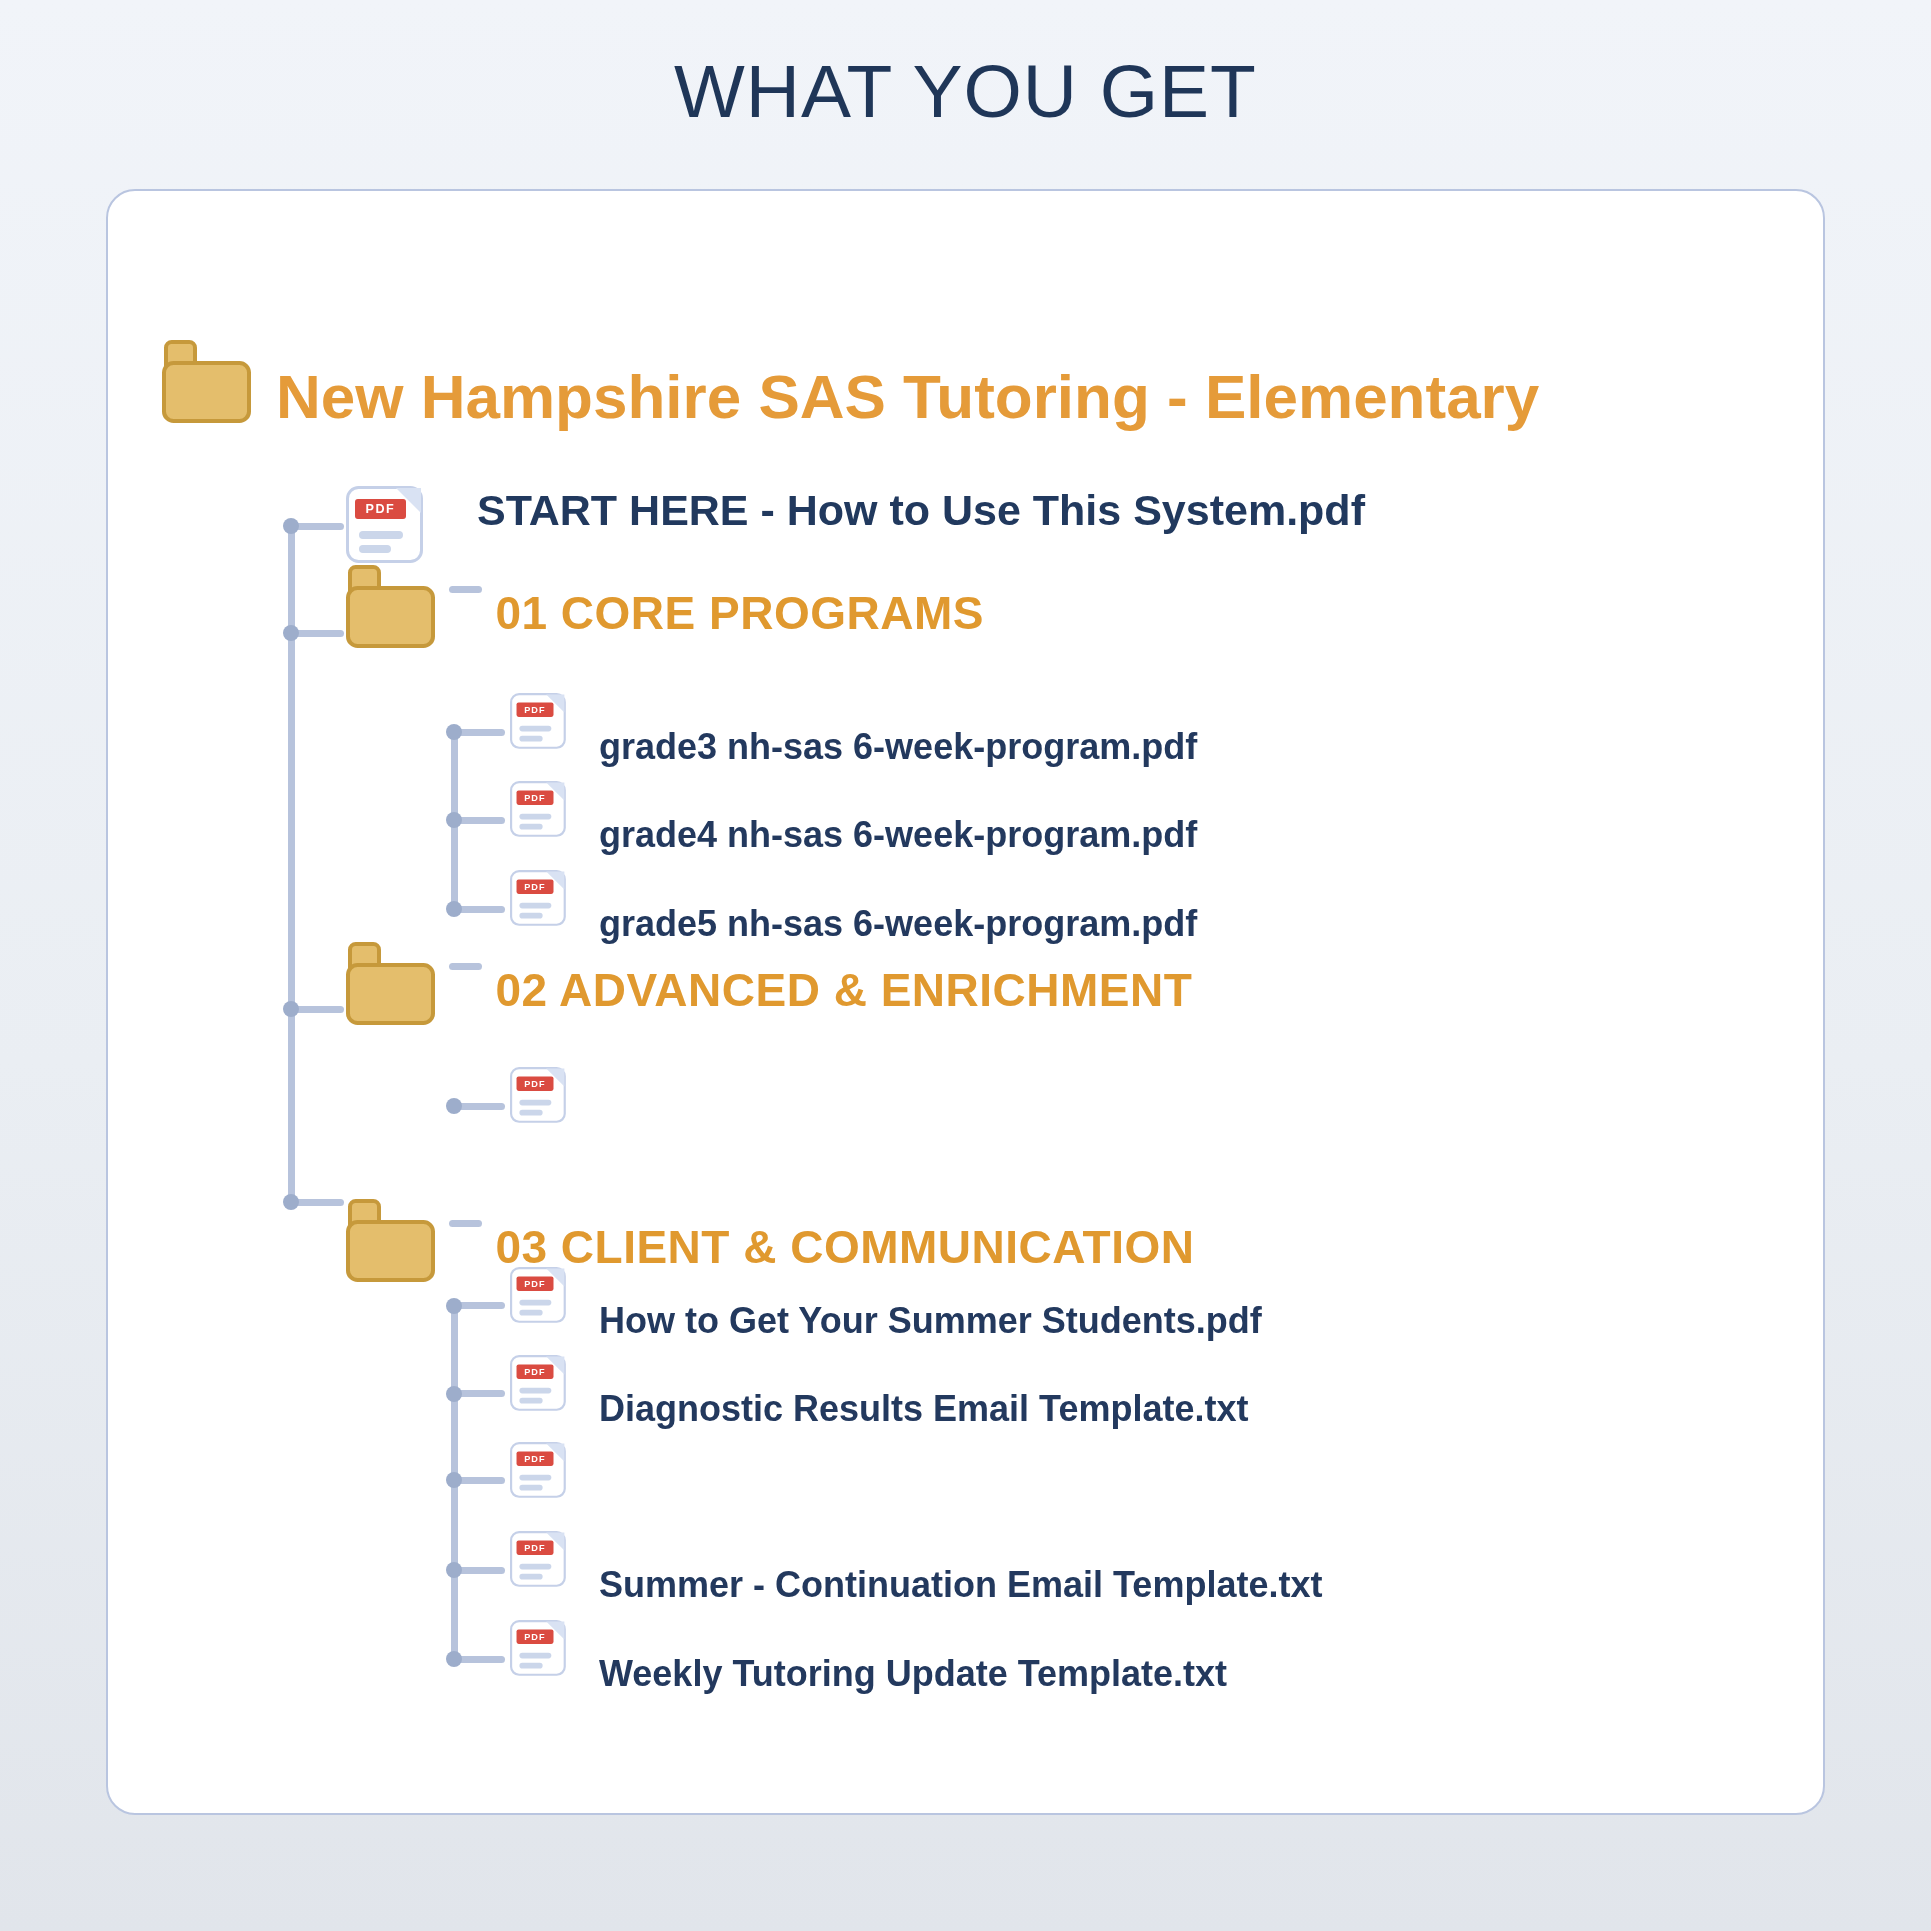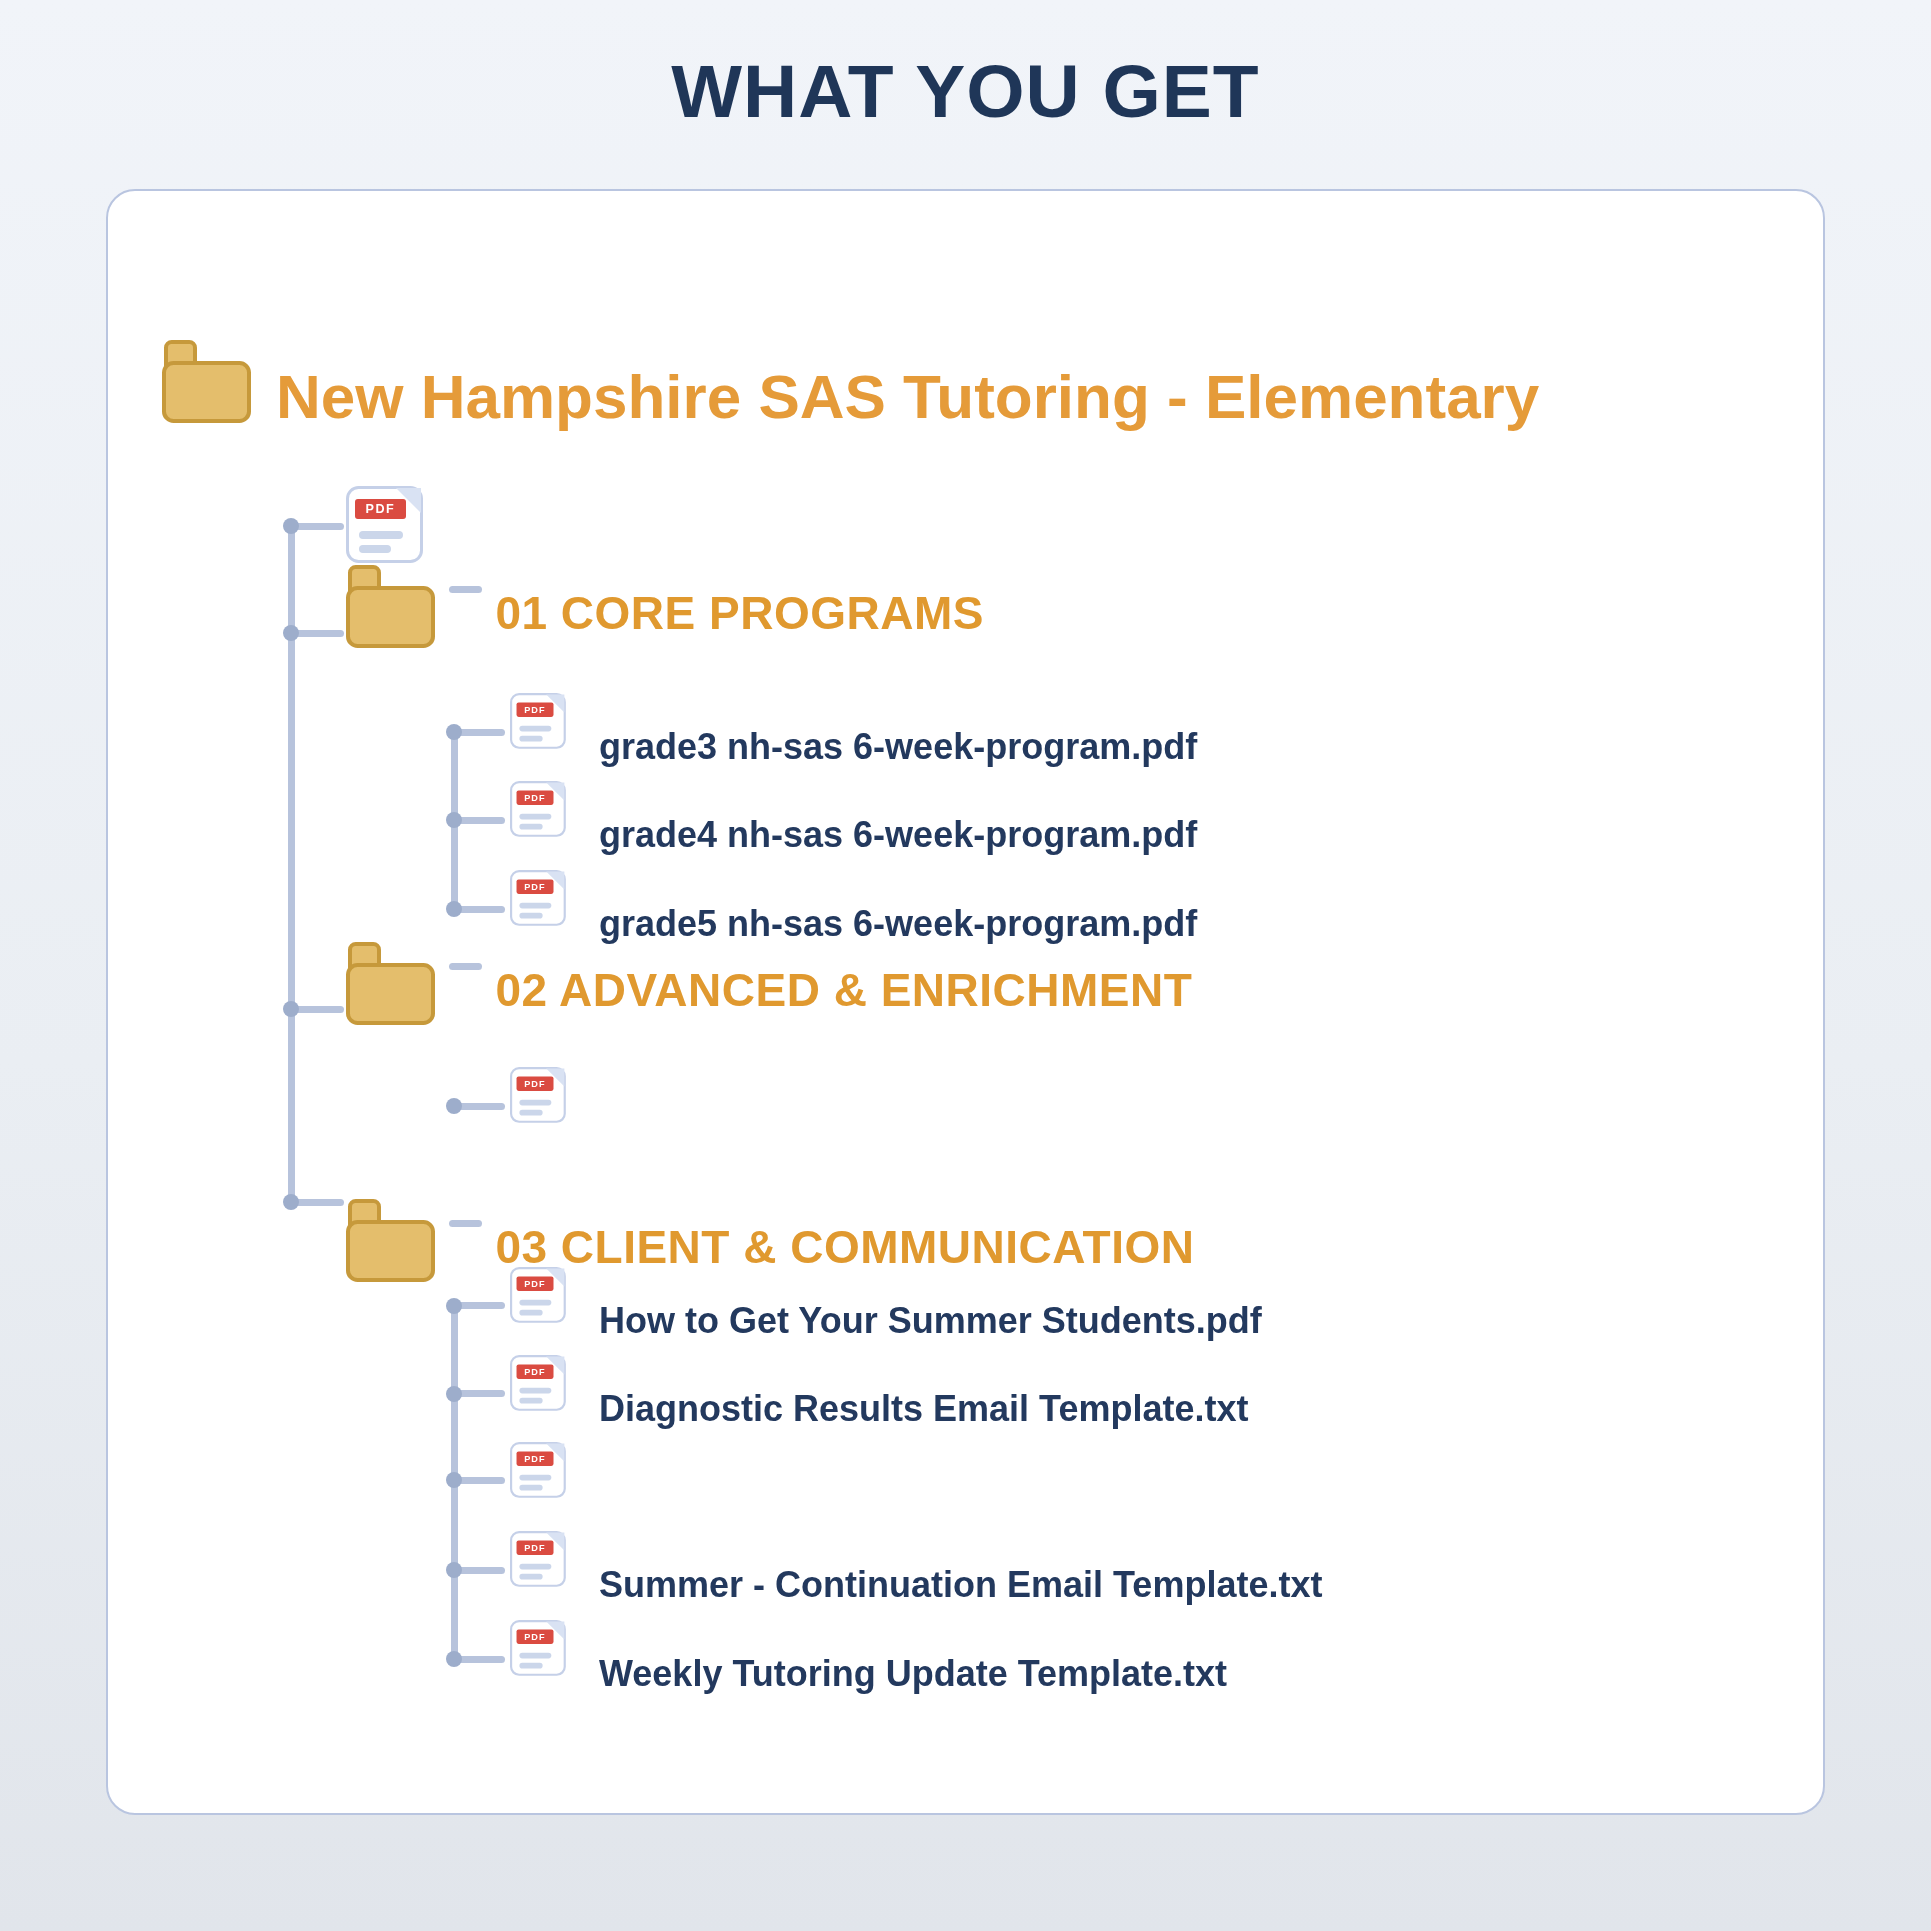--- a/index.html
+++ b/index.html
@@ -6,21 +6,21 @@
   html,body { width:1931px; height:1931px; }
   body {
     font-family:"Liberation Sans", sans-serif;
     background:linear-gradient(180deg,#F1F4F9 0%,#EAEEF3 55%,#E1E5EB 100%);
     position:relative; overflow:hidden;
   }
   .canvas { position:absolute; inset:0; width:1931px; height:1931px; }
 
   .page-title {
     position:absolute; top:48px; left:0; width:1931px;
-    text-align:center; font-size:75px; font-weight:700; letter-spacing:1px;
+    text-align:center; font-size:75px; font-weight:400; letter-spacing:1px;
     color:#1F3658;
   }
 
   .card {
     position:absolute; left:106px; top:189px; width:1719px; height:1626px;
     background:#FFFFFF; border:2.9px solid #B9C5E0; border-radius:29px;
   }
 
   
   .h-line, .v-line { position:absolute; background:#B7C3DC; border-radius:3.9px; }
@@ -126,20 +126,21 @@
       <div class="label-root">New Hampshire SAS Tutoring - Elementary</div>
     </div>
 
     <div class="row row-start">
       <div class="pdf pdf-lg">
         <div class="fold"></div>
         <div class="band">PDF</div>
         <div class="l1"></div>
           <div class="l2"></div>
       </div>
+      <div class="label-start">START HERE - How to Use This System.pdf</div>
     </div>
 
     <div class="row row-folder" style="top:586px;">
       <div class="folder"></div>
       <div class="dash"></div>
       <div class="label-folder">01 CORE PROGRAMS</div>
     </div>
 
     <div class="row row-child" style="top:693px;">
       <div class="pdf-slot">

